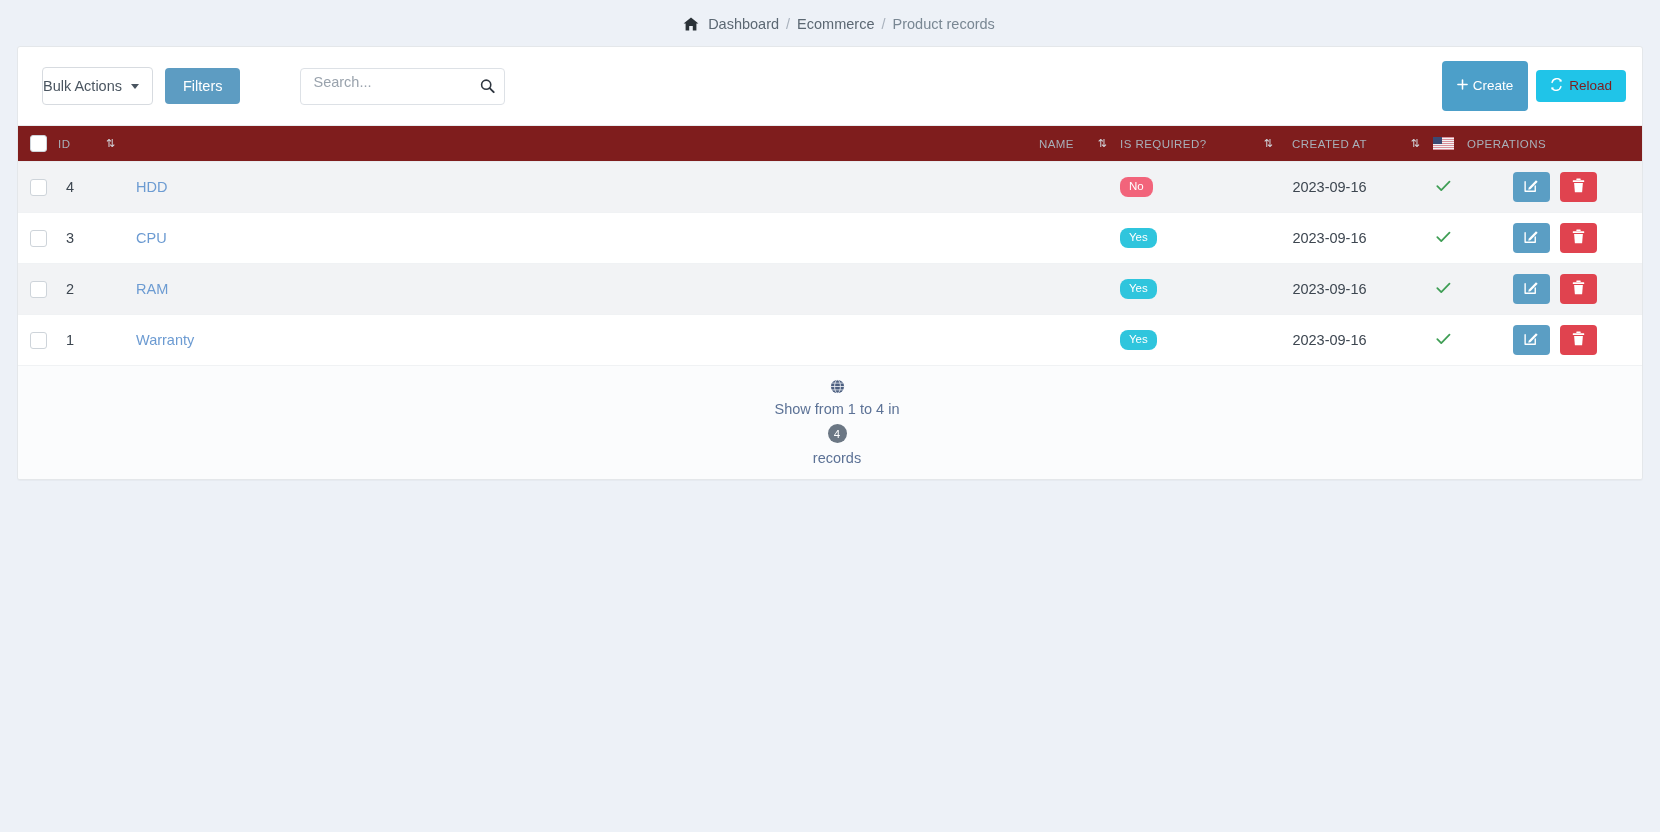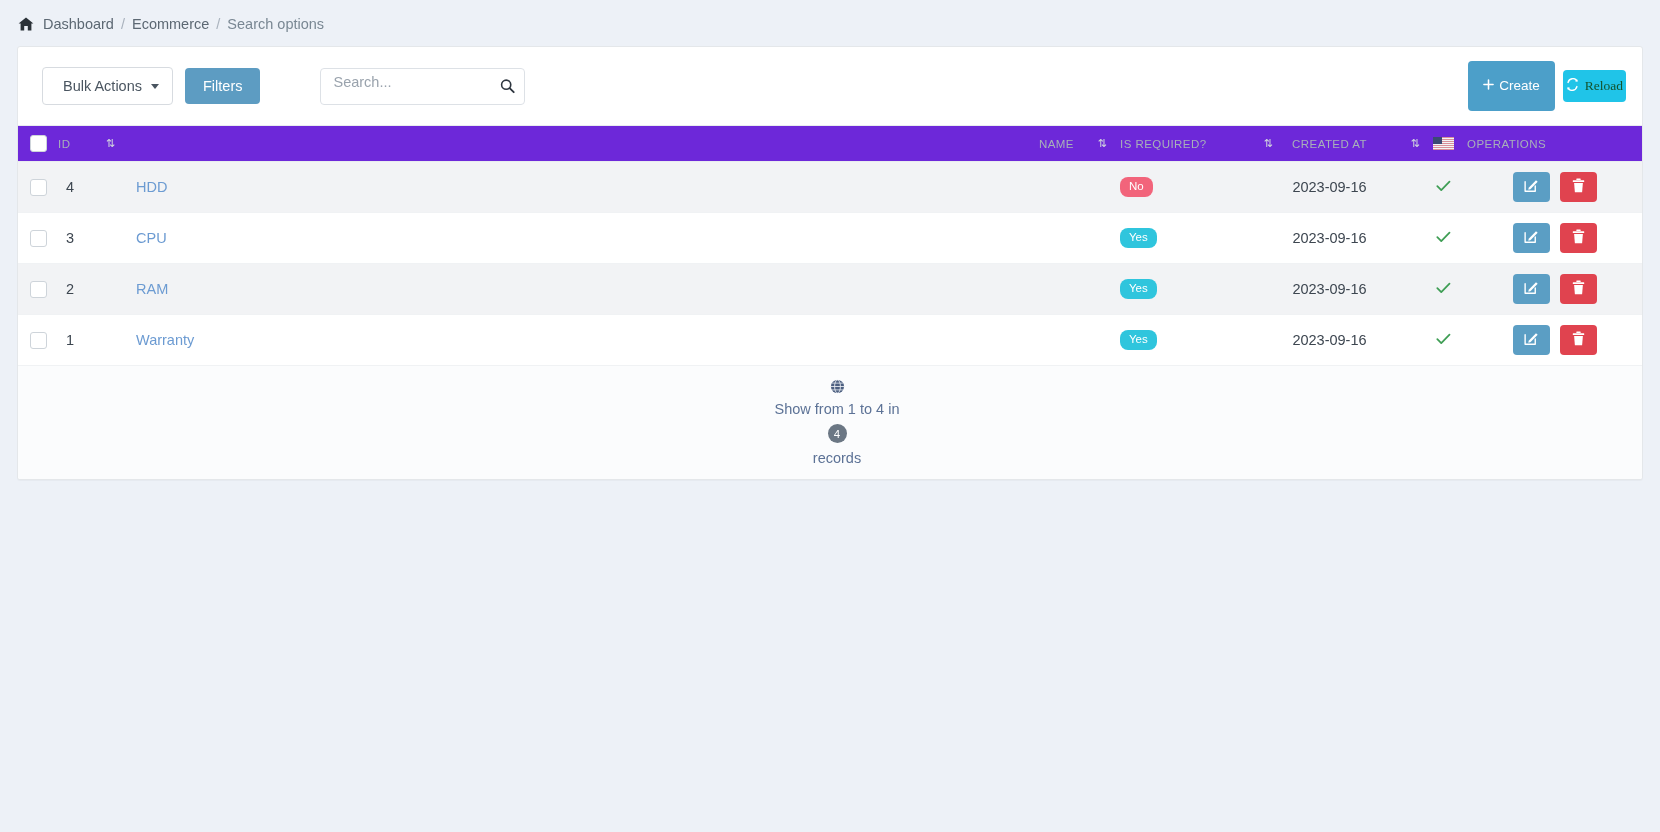--- a/index.html
+++ b/index.html
@@ -13,20 +13,21 @@
   body { overflow: hidden; position: relative; }
 
   
   .breadcrumb {
     display: flex;
     align-items: center;
     gap: 7px;
     padding: 16px 0 14px 18px;
     font-size: 14.5px;
     color: #5c6873;
+    justify-content: center;
   }
   .breadcrumb .home-ic {
     display: inline-block;
     width: 16px; height: 14px;
     position: relative;
     margin-right: 2px;
   }
   .breadcrumb .home-ic svg { display: block; }
   .crumb-link { color: #5c6873; text-decoration: none; }
   .crumb-sep { color: #a9b2bd; }
@@ -58,21 +59,21 @@
     display: inline-flex;
     align-items: center;
     justify-content: center;
     line-height: 1;
     white-space: nowrap;
   }
   .bulk-actions {
     background: #ffffff;
     border: 1px solid #d7dbe0;
     color: #4a5560;
-    padding: 10px 13px 10px 20px;
+    padding: 10px 13px 10px 0;
     margin-left: 14px;
     gap: 9px;
     height: 38px;
     font-size: 14.5px;
   }
   .caret {
     width: 0; height: 0;
     border-left: 4.5px solid transparent;
     border-right: 4.5px solid transparent;
     border-top: 5px solid #4a5560;
@@ -116,32 +117,31 @@
     background: #4c9fc9;
     color: #fff;
     padding: 24px 14px;
     height: 32px;
     gap: 5px;
     font-size: 13.5px;
     margin-right: 8px;
   }
   .btn-reload {
     background: #20c4e8;
-    color: #14532d;
-    padding: 9px 2px;
+    color: #7f1d1d;
+    padding: 9px 13px;
     height: 32px;
     gap: 6px;
     font-size: 13.5px;
-    font-family: Liberation Serif, serif;
   }
 
   
   table.dt { width: 100%; border-collapse: collapse; table-layout: fixed; }
   table.dt thead th {
-    background: #6d28d9;
+    background: #7f1d1d;
     border-top: 1px solid #e9ecef;
     border-bottom: 1px solid #e9ecef;
     font-size: 11.5px;
     font-weight: normal;
     letter-spacing: 0.45px;
     color: #a8b0b9;
     text-transform: uppercase;
     padding: 9px 0;
     height: 33px;
     vertical-align: middle;
@@ -256,21 +256,21 @@
 <div class="breadcrumb">
   <span class="home-ic">
     <svg width="16" height="14" viewBox="0 0 16 14">
       <path d="M8 0.6 L0.6 6.6 H2.6 V13.4 H6.2 V9.1 H9.8 V13.4 H13.4 V6.6 H15.4 Z" fill="#2b3238"></path>
     </svg>
   </span>
   <a class="crumb-link" href="#">Dashboard</a>
   <span class="crumb-sep">/</span>
   <a class="crumb-link" href="#">Ecommerce</a>
   <span class="crumb-sep">/</span>
-  <span class="crumb-current">Search options</span>
+  <span class="crumb-current">Product records</span>
 </div>
 
 <div class="card">
 
   <div class="toolbar">
     <button class="btn bulk-actions">
       <span>Bulk Actions</span>
       <span class="caret"></span>
     </button>
 

